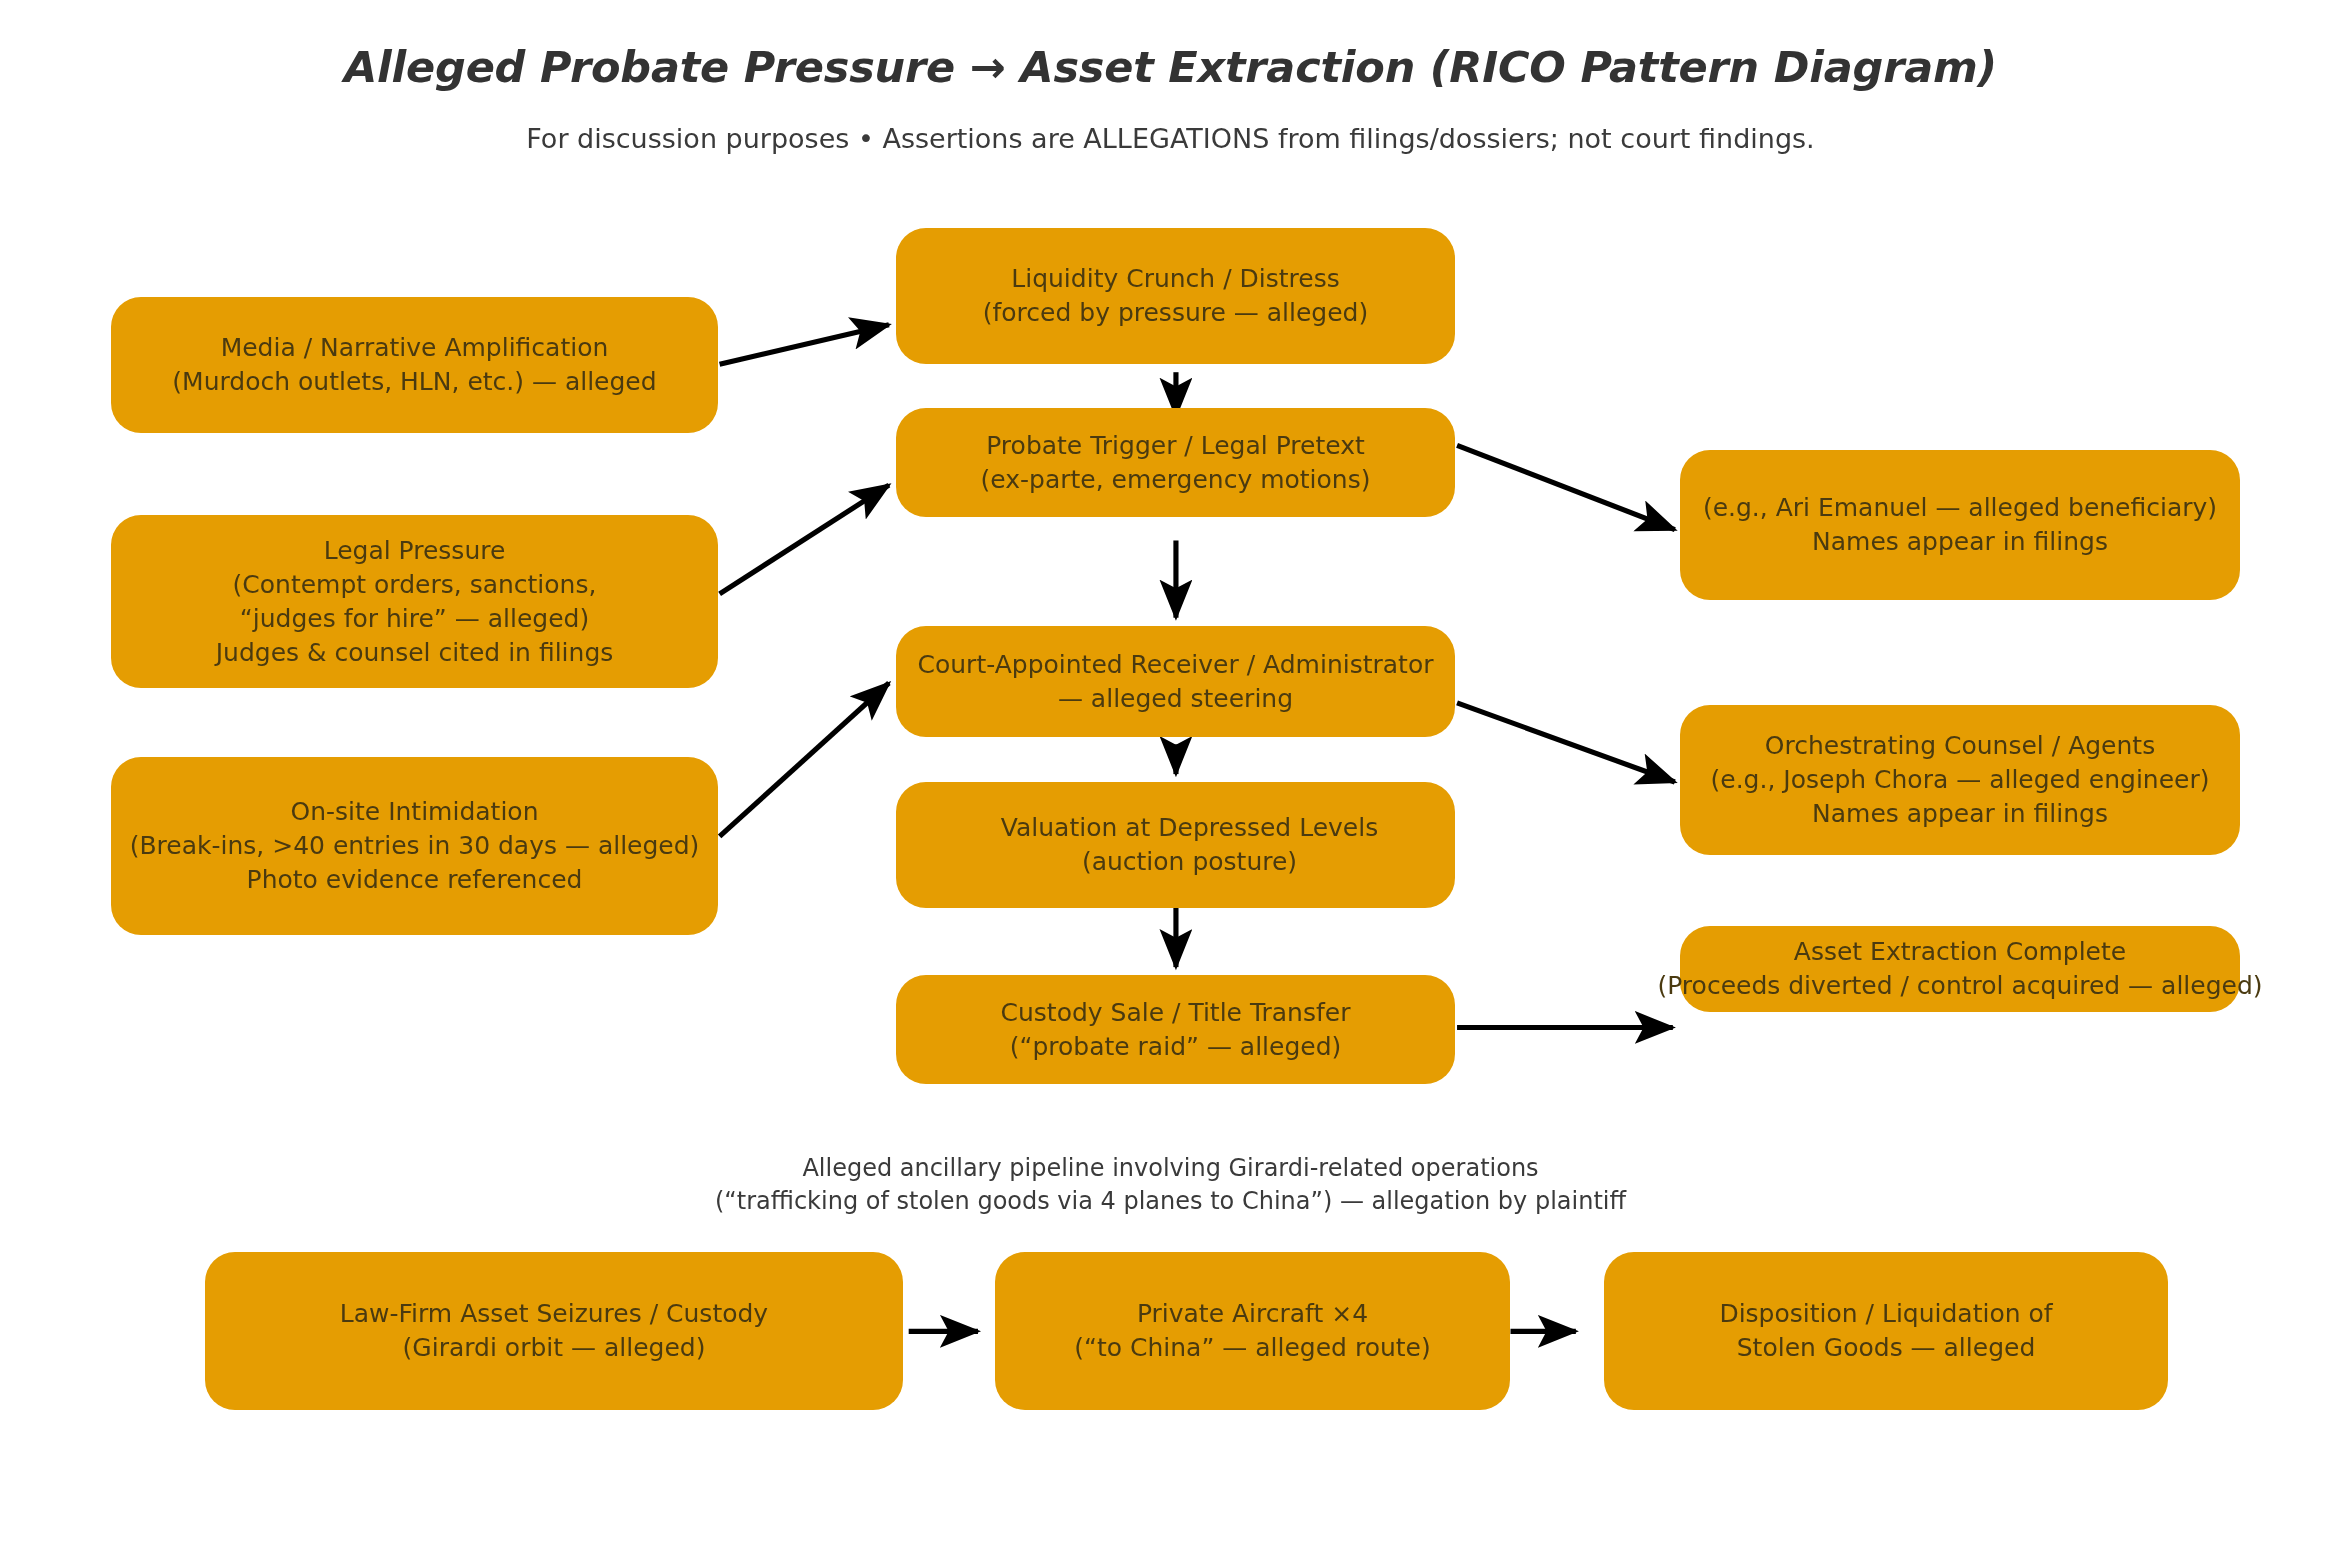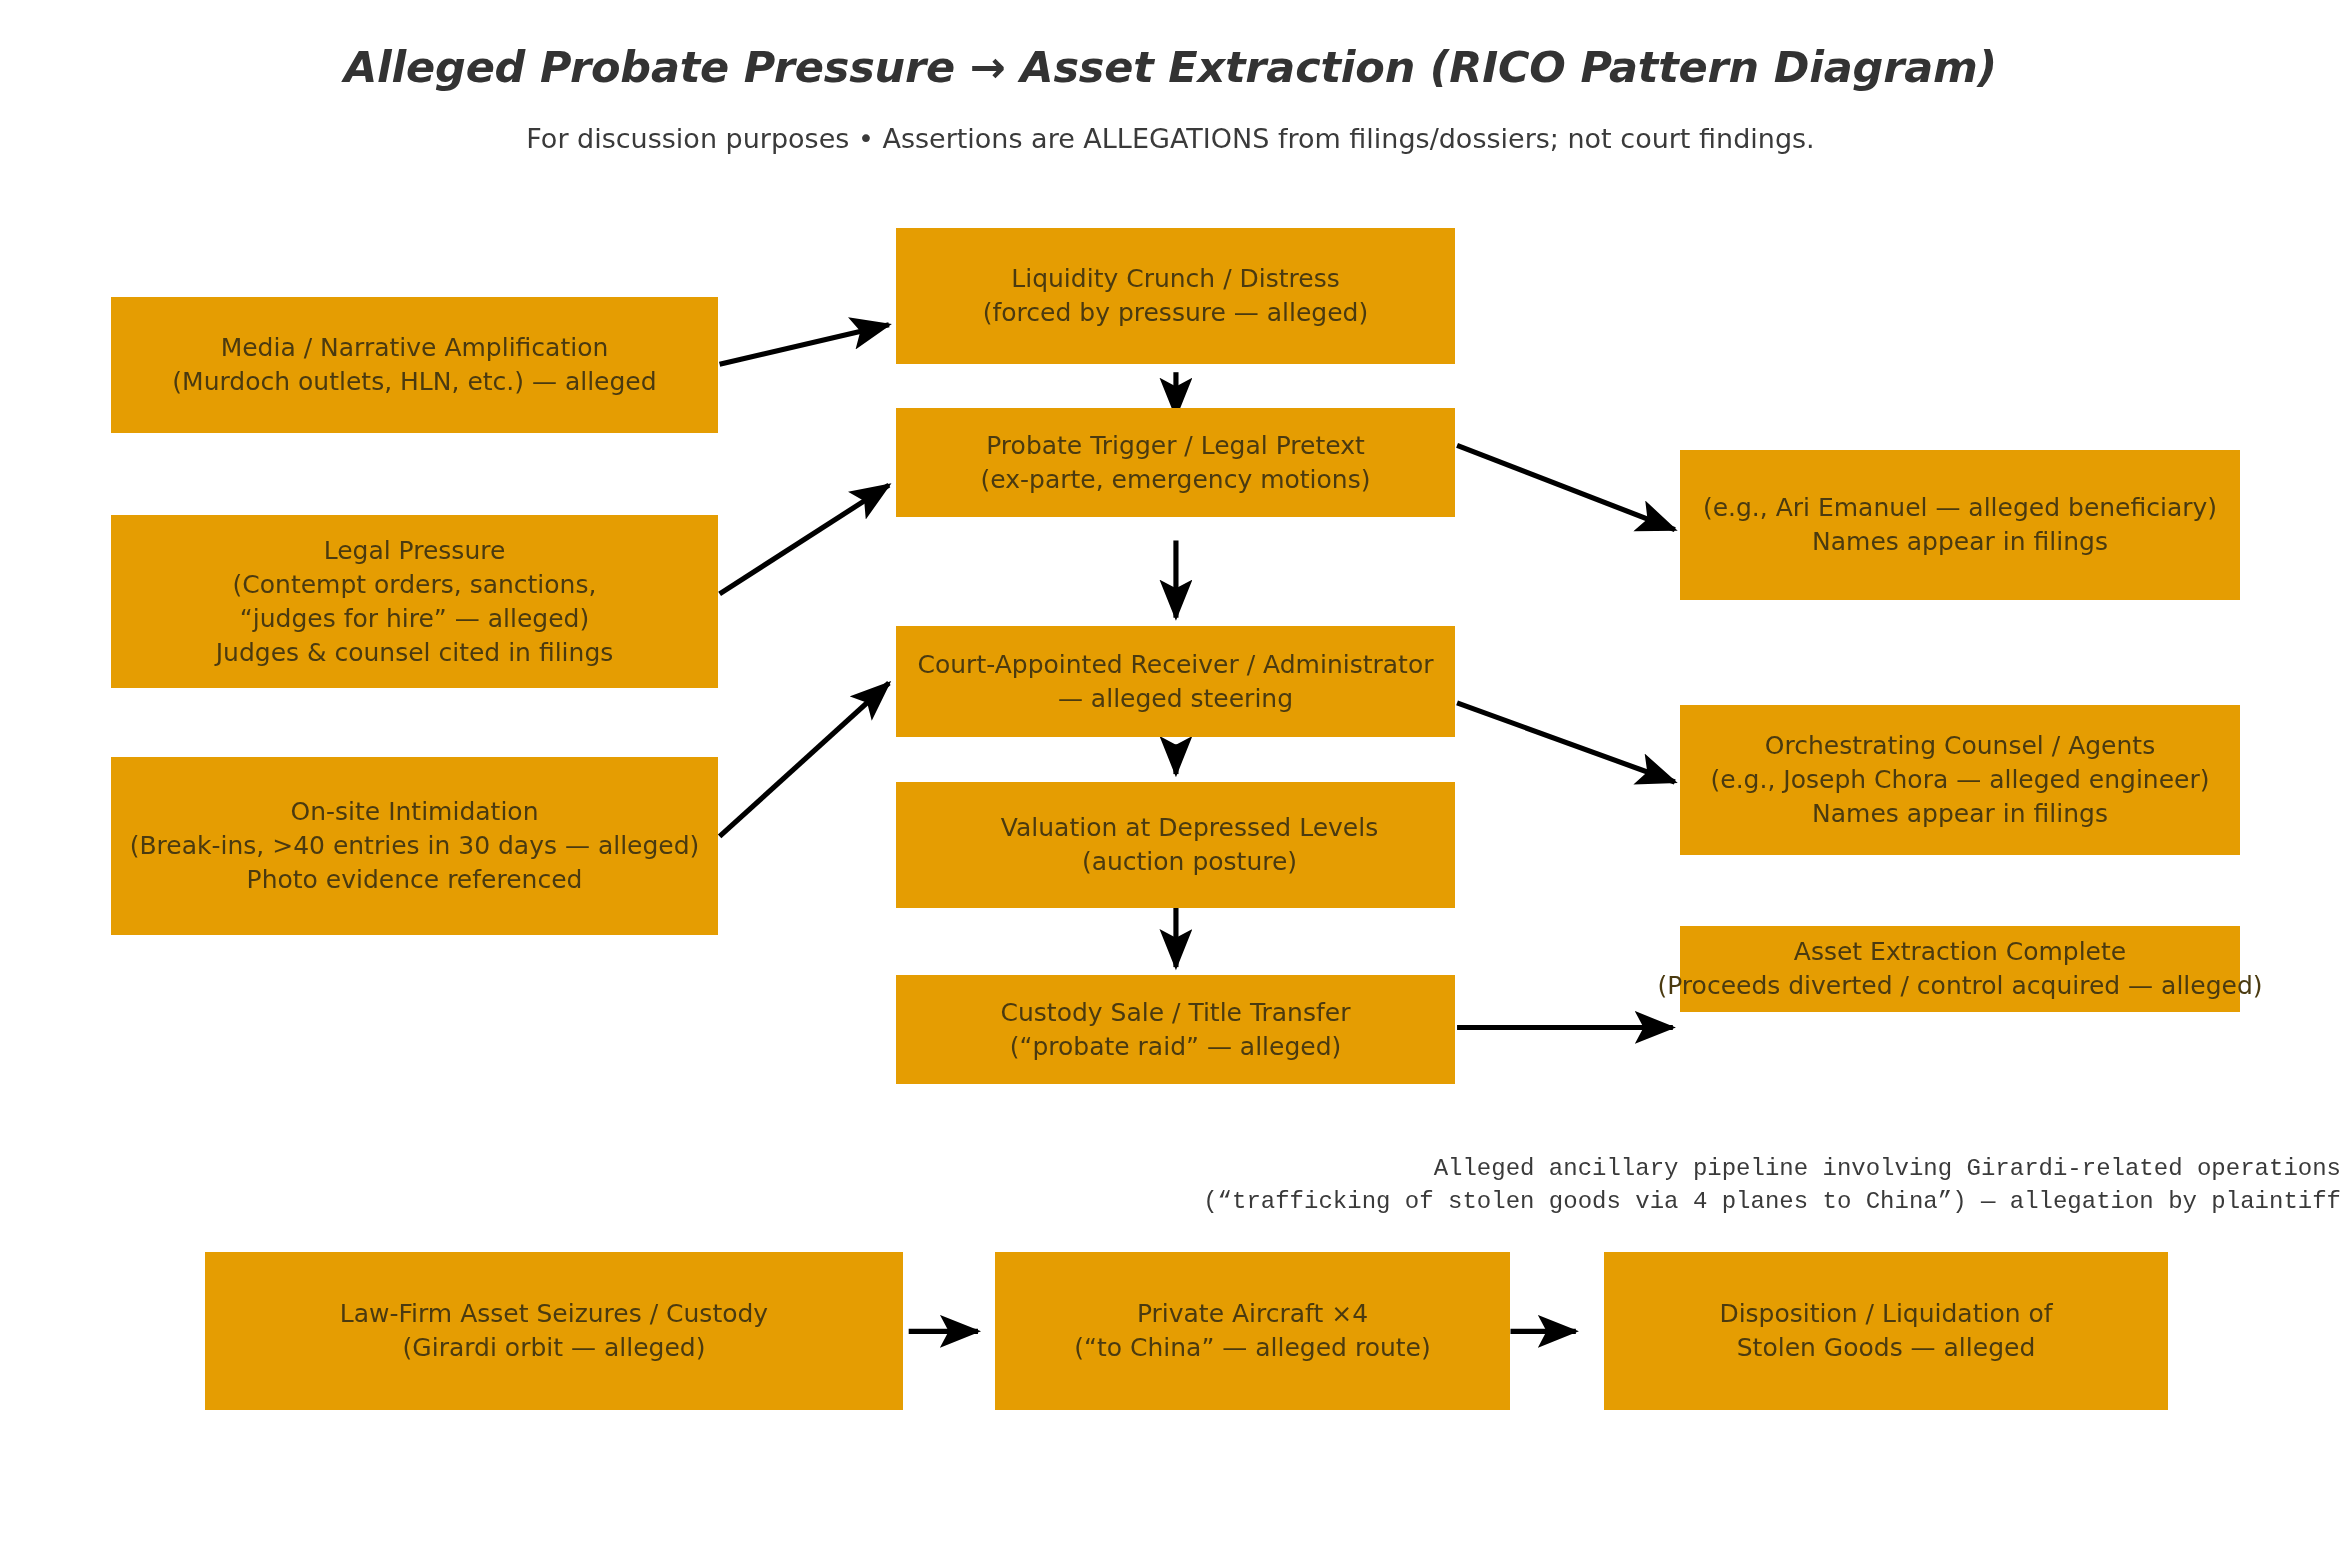--- a/index.html
+++ b/index.html
@@ -46,33 +46,33 @@
     text-align: center;
     font-size: 27px;
     color: #3a3a3a;
     font-weight: normal;
   }
   .section-caption {
     position: absolute;
     left: 0;
     top: 1152px;
     width: 2341px;
-    text-align: right;
+    text-align: center;
     font-size: 24px;
     line-height: 33px;
     color: #3a3a3a;
-    font-family: Liberation Mono, monospace;
   }
   .node {
     position: absolute;
     background: #E59D02;
     display: flex;
     align-items: center;
     justify-content: center;
     box-sizing: border-box;
+    border-radius: 30px;
   }
   .node-label {
     font-size: 25px;
     line-height: 34px;
     color: #4a3a10;
     text-align: center;
     white-space: nowrap;
     pointer-events: none;
   }
   .node-label .l {

